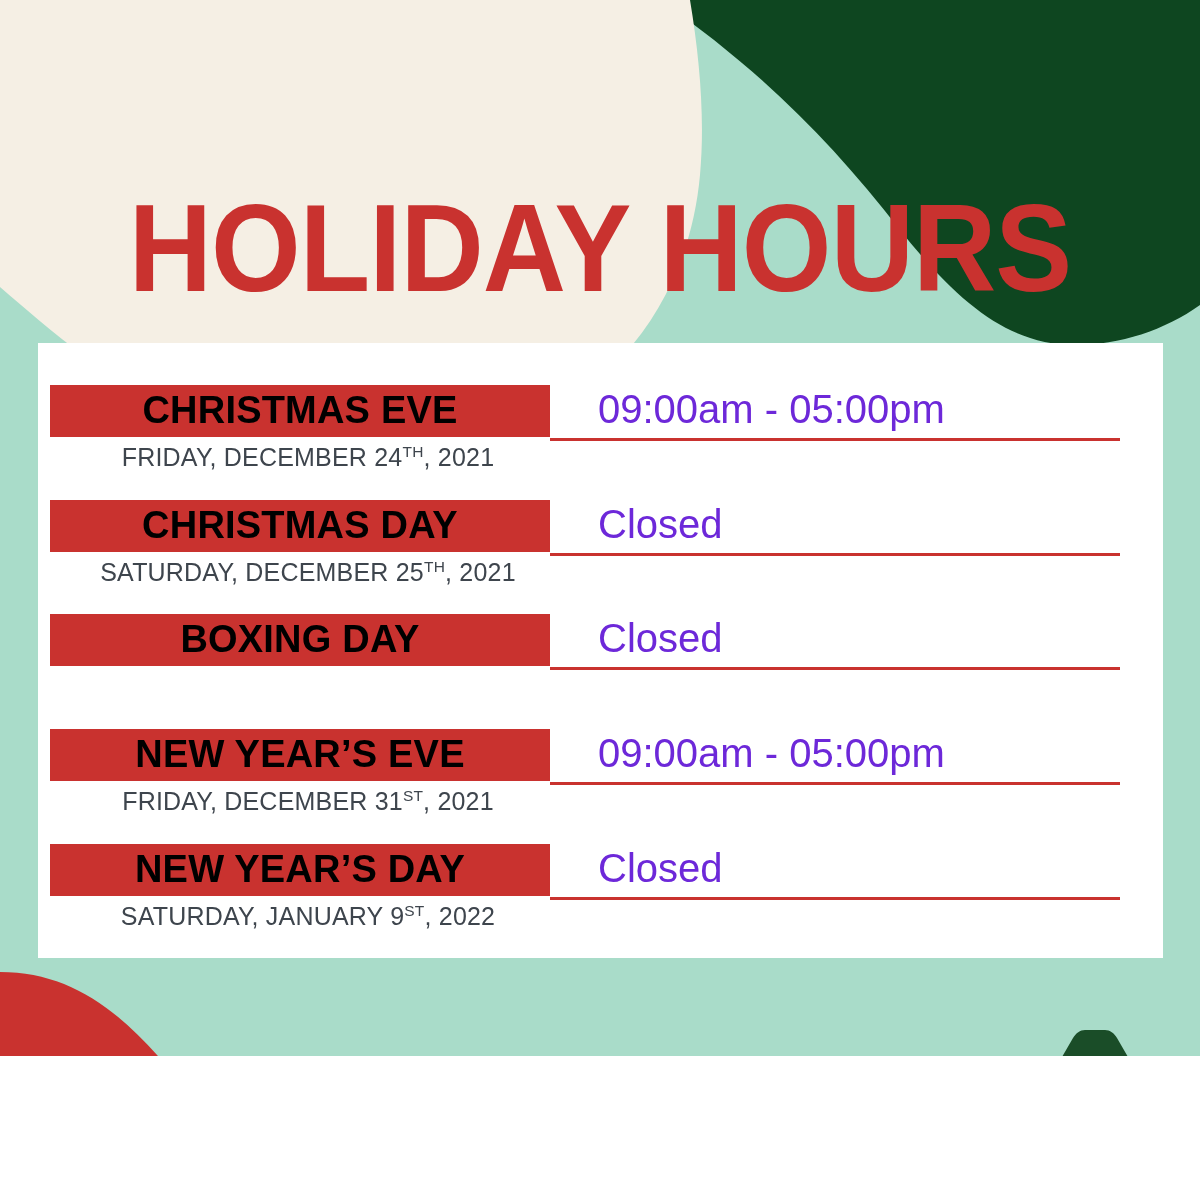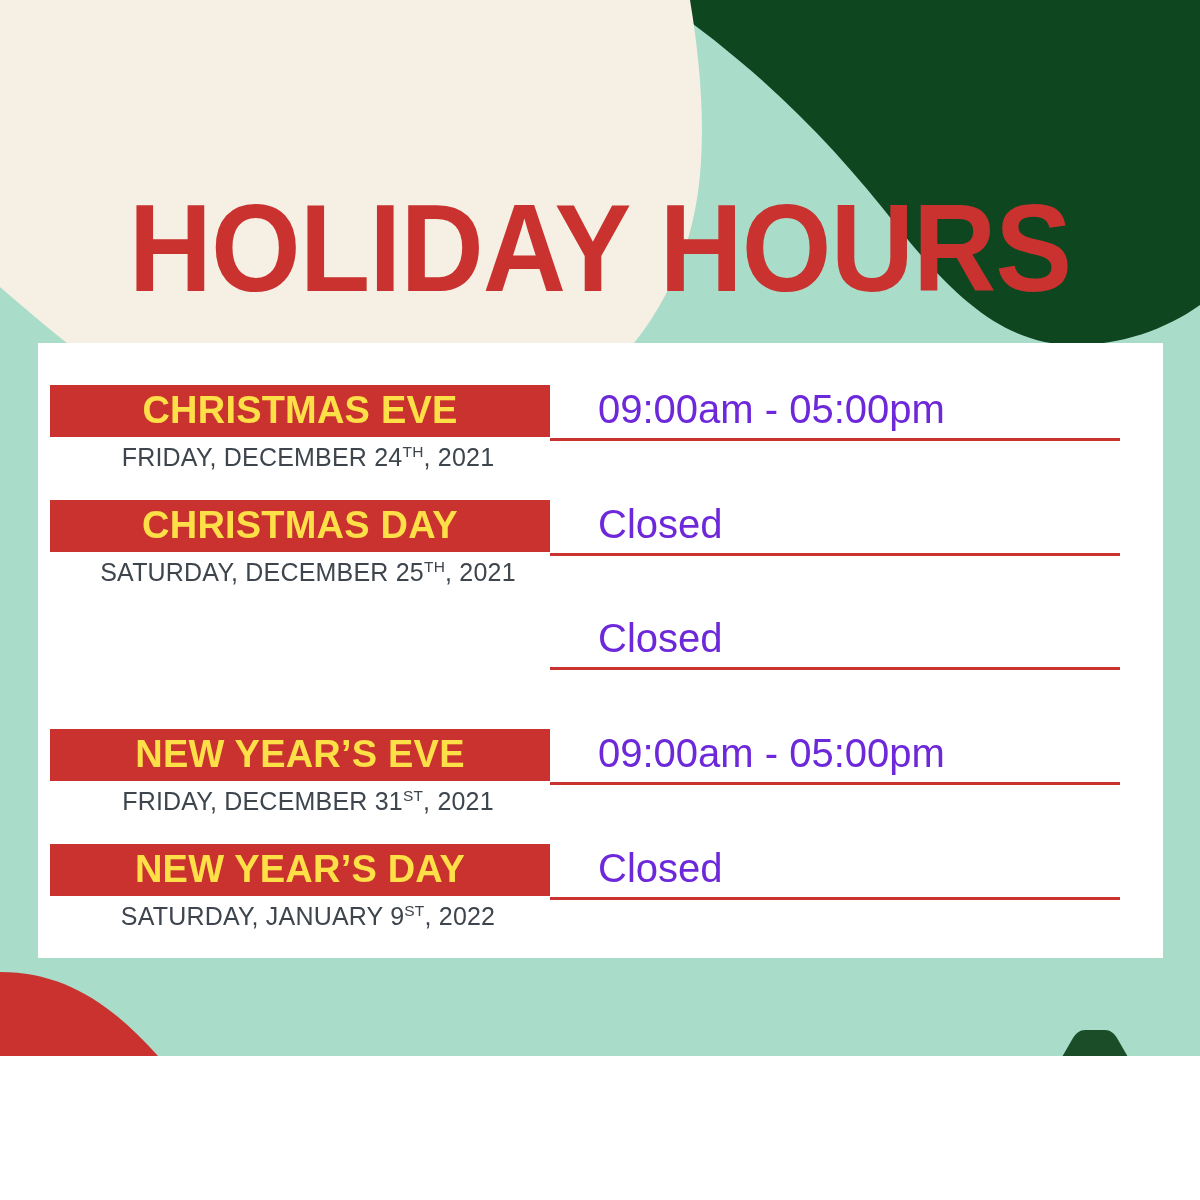--- a/index.html
+++ b/index.html
@@ -80,21 +80,21 @@
     left: 12px;
     top: 12px;
     width: 500px;
     height: 52px;
     background: #C9322F;
     display: flex;
     align-items: center;
     justify-content: center;
   }
   .chip-label {
-    color: #fde047;
+    color: #000000;
     font-family: "Liberation Sans Narrow", "Liberation Sans", sans-serif;
     font-weight: bold;
     font-size: 38px;
     letter-spacing: 0.2px;
     line-height: 1;
     white-space: nowrap;
     transform: translateY(-1px);
   }
 
   
@@ -218,20 +218,23 @@
       <div class="row r1">
         <div class="chip">
           <span class="chip-label">CHRISTMAS DAY</span>
         </div>
         <div class="date"><span>SATURDAY, DECEMBER 25</span><sup>TH</sup><span>, 2021</span></div>
         <div class="hours">Closed</div>
         <div class="rule"></div>
       </div>
 
       <div class="row r2">
+        <div class="chip">
+          <span class="chip-label">BOXING DAY</span>
+        </div>
         <div class="hours">Closed</div>
         <div class="rule"></div>
       </div>
 
       <div class="row r3">
         <div class="chip">
           <span class="chip-label">NEW YEAR’S EVE</span>
         </div>
         <div class="date"><span>FRIDAY, DECEMBER 31</span><sup>ST</sup><span>, 2021</span></div>
         <div class="hours">09:00am - 05:00pm</div>

